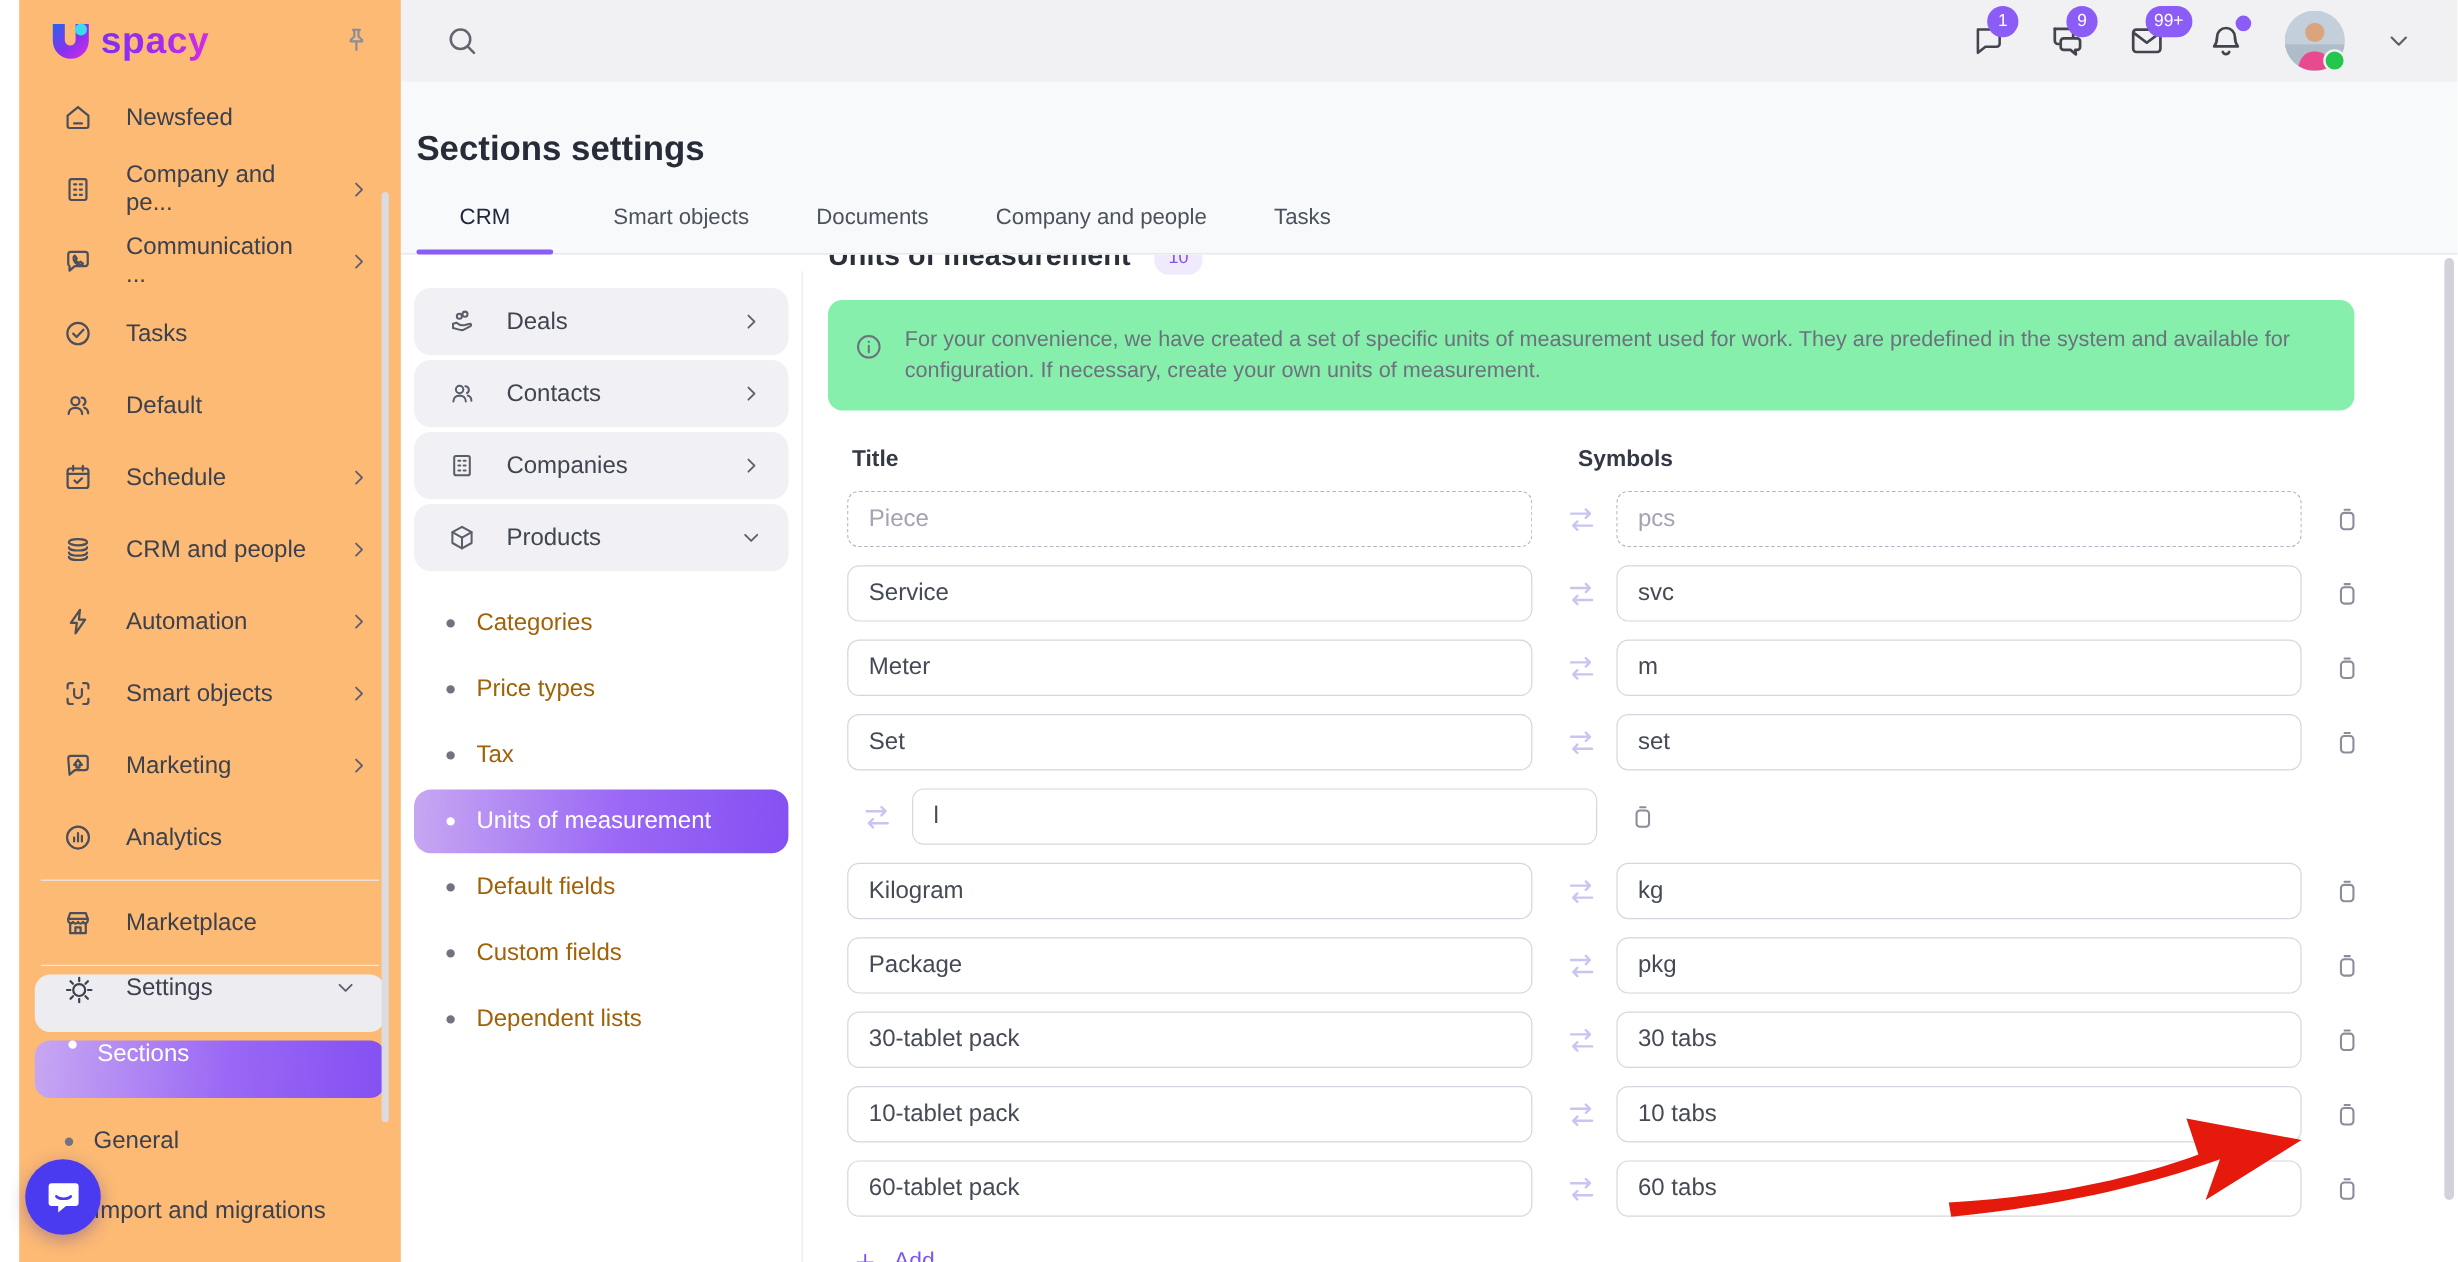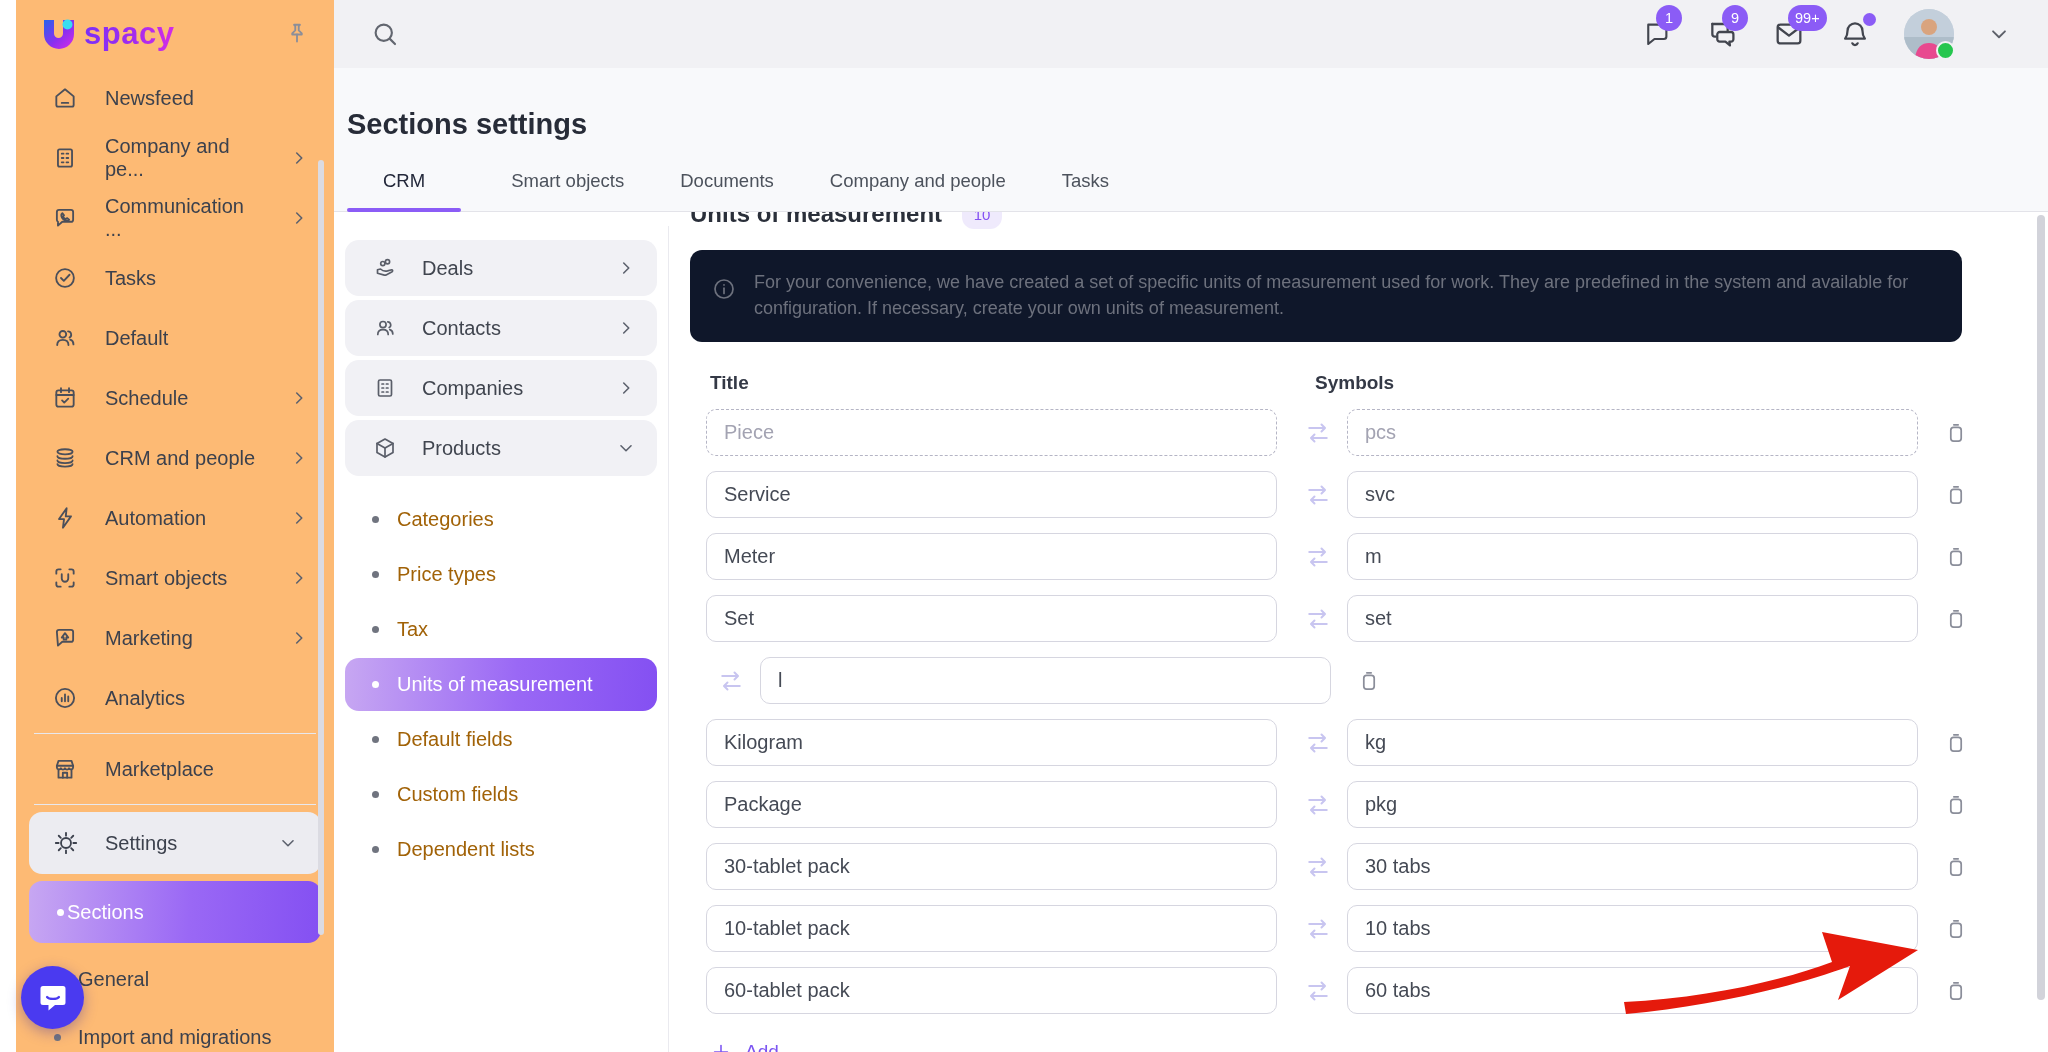--- a/index.html
+++ b/index.html
@@ -16,23 +16,23 @@
   .sidebar-header{height:68px;display:flex;align-items:center;justify-content:space-between;padding:0 24px 0 20px;}
   .logo{display:flex;align-items:center;gap:2px;}
   .logo-text{font-size:31px;font-weight:700;letter-spacing:.5px;
     background:linear-gradient(90deg,#7b2ff7 0%,#a32bee 55%,#d32ce6 100%);
     -webkit-background-clip:text;background-clip:text;color:transparent;}
   .pin{color:#8b8e99;}
   .nav-item{height:60px;display:flex;align-items:center;padding:0 24px 0 36px;gap:27px;font-size:20px;color:#3c414d;cursor:pointer;}
   .nav-item .nav-ic{color:#4b4f5a;}
   .nav-chev{margin-left:auto;color:#5c616d;}
   .sb-divider{height:1px;background:#e8e8ed;margin:5px 18px;}
-  .pill{margin:7px 13px;height:62px;border-radius:13px;display:flex;align-items:center;padding:0 22px 0 24px;gap:26px;font-size:20px;cursor:pointer;}
+  .pill{margin:7px 13px;height:48px;border-radius:13px;display:flex;padding:0 22px 0 24px;gap:26px;font-size:20px;cursor:pointer;}
   .pill.settings{background:#ececf1;color:#3c414d;}
-  .pill.active-grad{background:linear-gradient(93deg,#c7a7f2 0%,#9a68f5 55%,#8450f2 100%);color:#fff;padding-left:28px;gap:3px;}
+  .pill.active-grad{background:linear-gradient(93deg,#c7a7f2 0%,#9a68f5 55%,#8450f2 100%);color:#fff;padding-left:28px;gap:17px;}
   .dot{width:7px;height:7px;border-radius:50%;background:#70747f;flex:0 0 auto;}
   .dot.white{background:#fff;}
   .sub-link{height:58px;display:flex;align-items:center;padding-left:38px;gap:17px;font-size:20px;color:#3c414d;cursor:pointer;}
   .sb-scroll{position:absolute;right:10px;top:160px;width:6px;height:775px;border-radius:3px;background:#dbdbe2;}
 
   
   .topbar{position:absolute;left:318px;top:0;width:1730px;height:68px;background:#f1f1f4;display:flex;align-items:center;z-index:5;}
   .search-btn{margin-left:52px;color:#62666f;cursor:pointer;}
   .topbar-right{margin-left:auto;display:flex;align-items:center;gap:32px;padding-right:36px;}
   .tb-ic{position:relative;color:#42454e;cursor:pointer;width:34px;height:34px;display:flex;align-items:center;justify-content:center;}
@@ -61,21 +61,21 @@
   .crm-pill .nav-ic{color:#5a5e69;}
   .crm-sub{margin-top:16px;}
   .crm-sub-item{height:55px;display:flex;align-items:center;padding-left:27px;gap:18px;font-size:20px;color:#a16207;cursor:pointer;}
   .crm-sub-item.active{background:linear-gradient(93deg,#c7a7f2 0%,#9a68f5 55%,#8450f2 100%);border-radius:14px;height:53px;color:#fff;margin:1px 0;}
 
   .form{position:absolute;left:372px;top:0;width:1330px;}
   .heading-clip{height:23px;overflow:hidden;}
   .heading-row{display:flex;align-items:center;gap:20px;margin-top:-13px;}
   .sec-heading{font-size:24px;font-weight:700;color:#2a2f3a;}
   .count-badge{background:#efeafc;color:#8350f2;font-size:15px;border-radius:12px;height:30px;min-width:40px;display:flex;align-items:center;justify-content:center;}
-  .infobox{margin-top:15px;background:#0f172a;border-radius:12px;padding:19px 26px 21px 22px;display:flex;gap:18px;align-items:flex-start;color:#6d717d;font-size:18px;line-height:1.45;width:1272px;box-sizing:border-box;}
+  .infobox{margin-top:15px;background:#86efac;border-radius:12px;padding:19px 26px 21px 22px;display:flex;gap:18px;align-items:flex-start;color:#6d717d;font-size:18px;line-height:1.45;width:1272px;box-sizing:border-box;}
   .info-ic{color:#6d717d;margin-top:8px;flex:0 0 auto;}
   .cols{display:flex;margin-top:30px;font-size:19px;font-weight:700;color:#343946;}
   .col-a{width:620px;padding-left:20px;box-sizing:border-box;}
   .col-b{padding-left:5px;}
   .unit-row{display:flex;align-items:center;margin-top:15px;}
   .u-input{width:535px;height:45px;border:1px solid #d6d6e0;border-radius:10px;background:#fff;padding:0 17px;font-size:20px;color:#454a55;font-family:inherit;outline:none;box-sizing:content-box;}
   .u-input.ghost{border:1.5px dashed #b5b5c5;background:transparent;}
   .u-input.ghost::placeholder{color:#a3a3b2;}
   .u-input::placeholder{color:#a3a3b2;}
   .swap{width:54px;display:flex;justify-content:center;color:#c8c5f0;flex:0 0 auto;margin-left:14px;margin-right:2px;}

